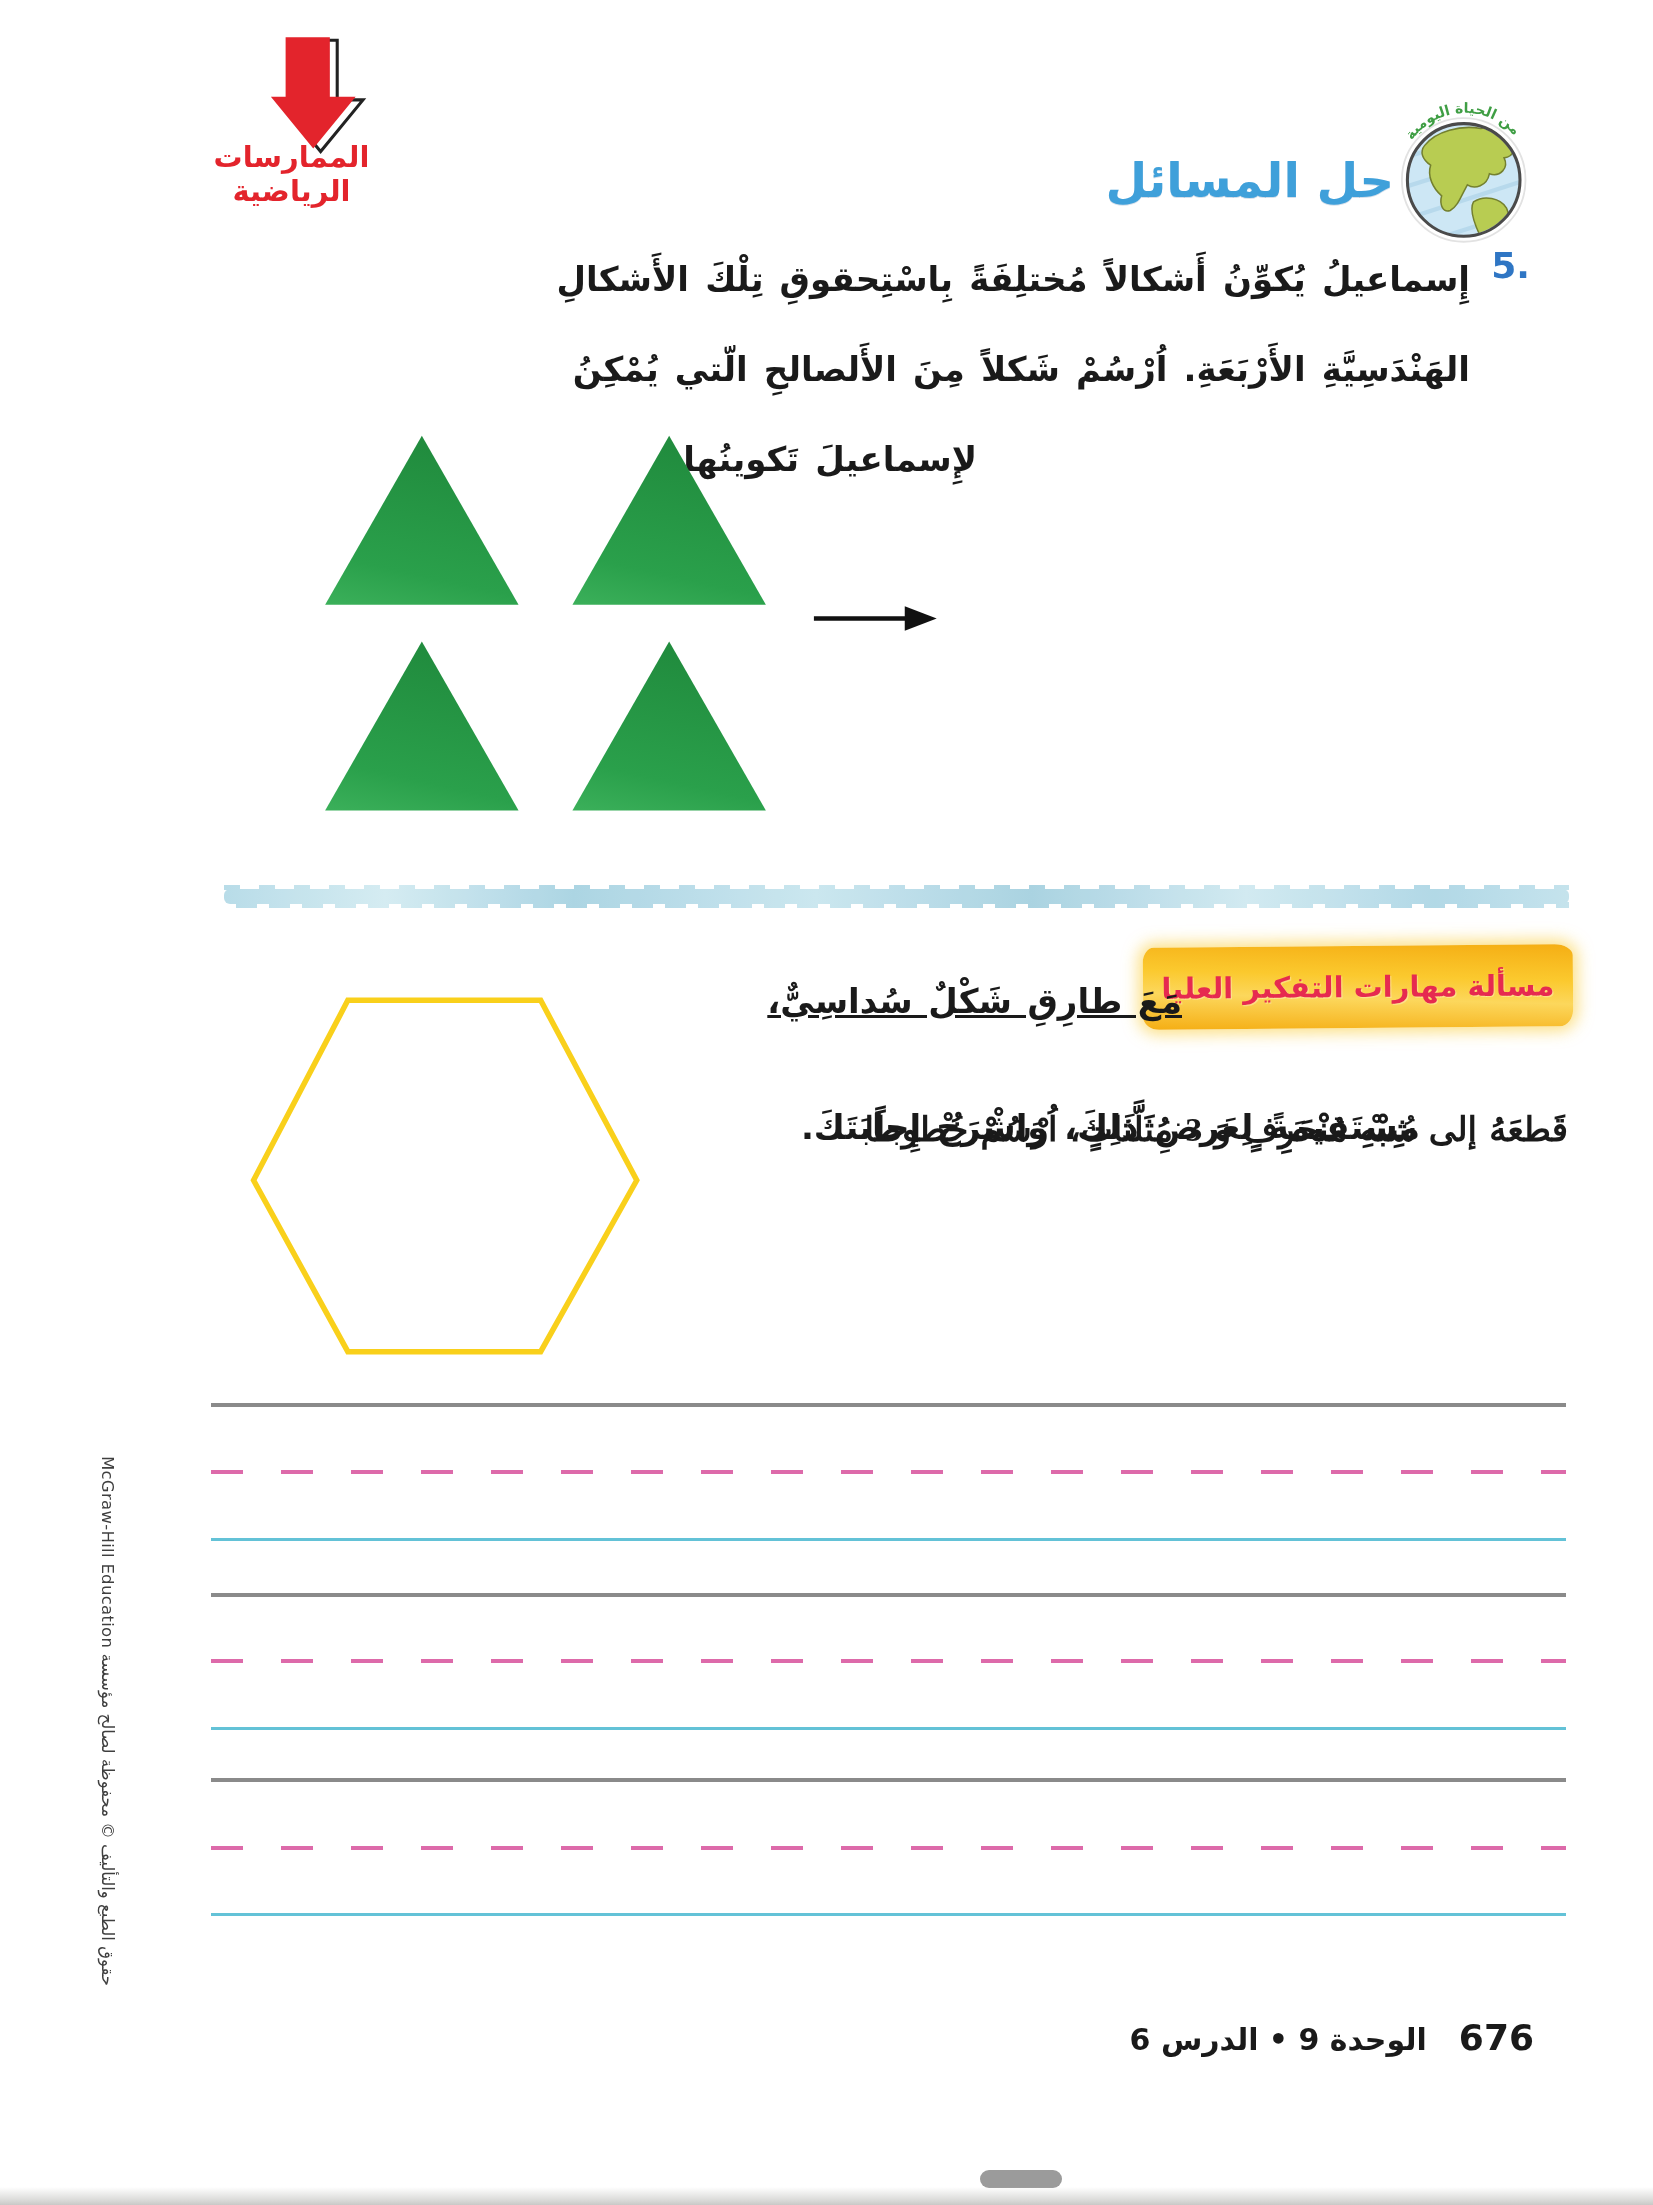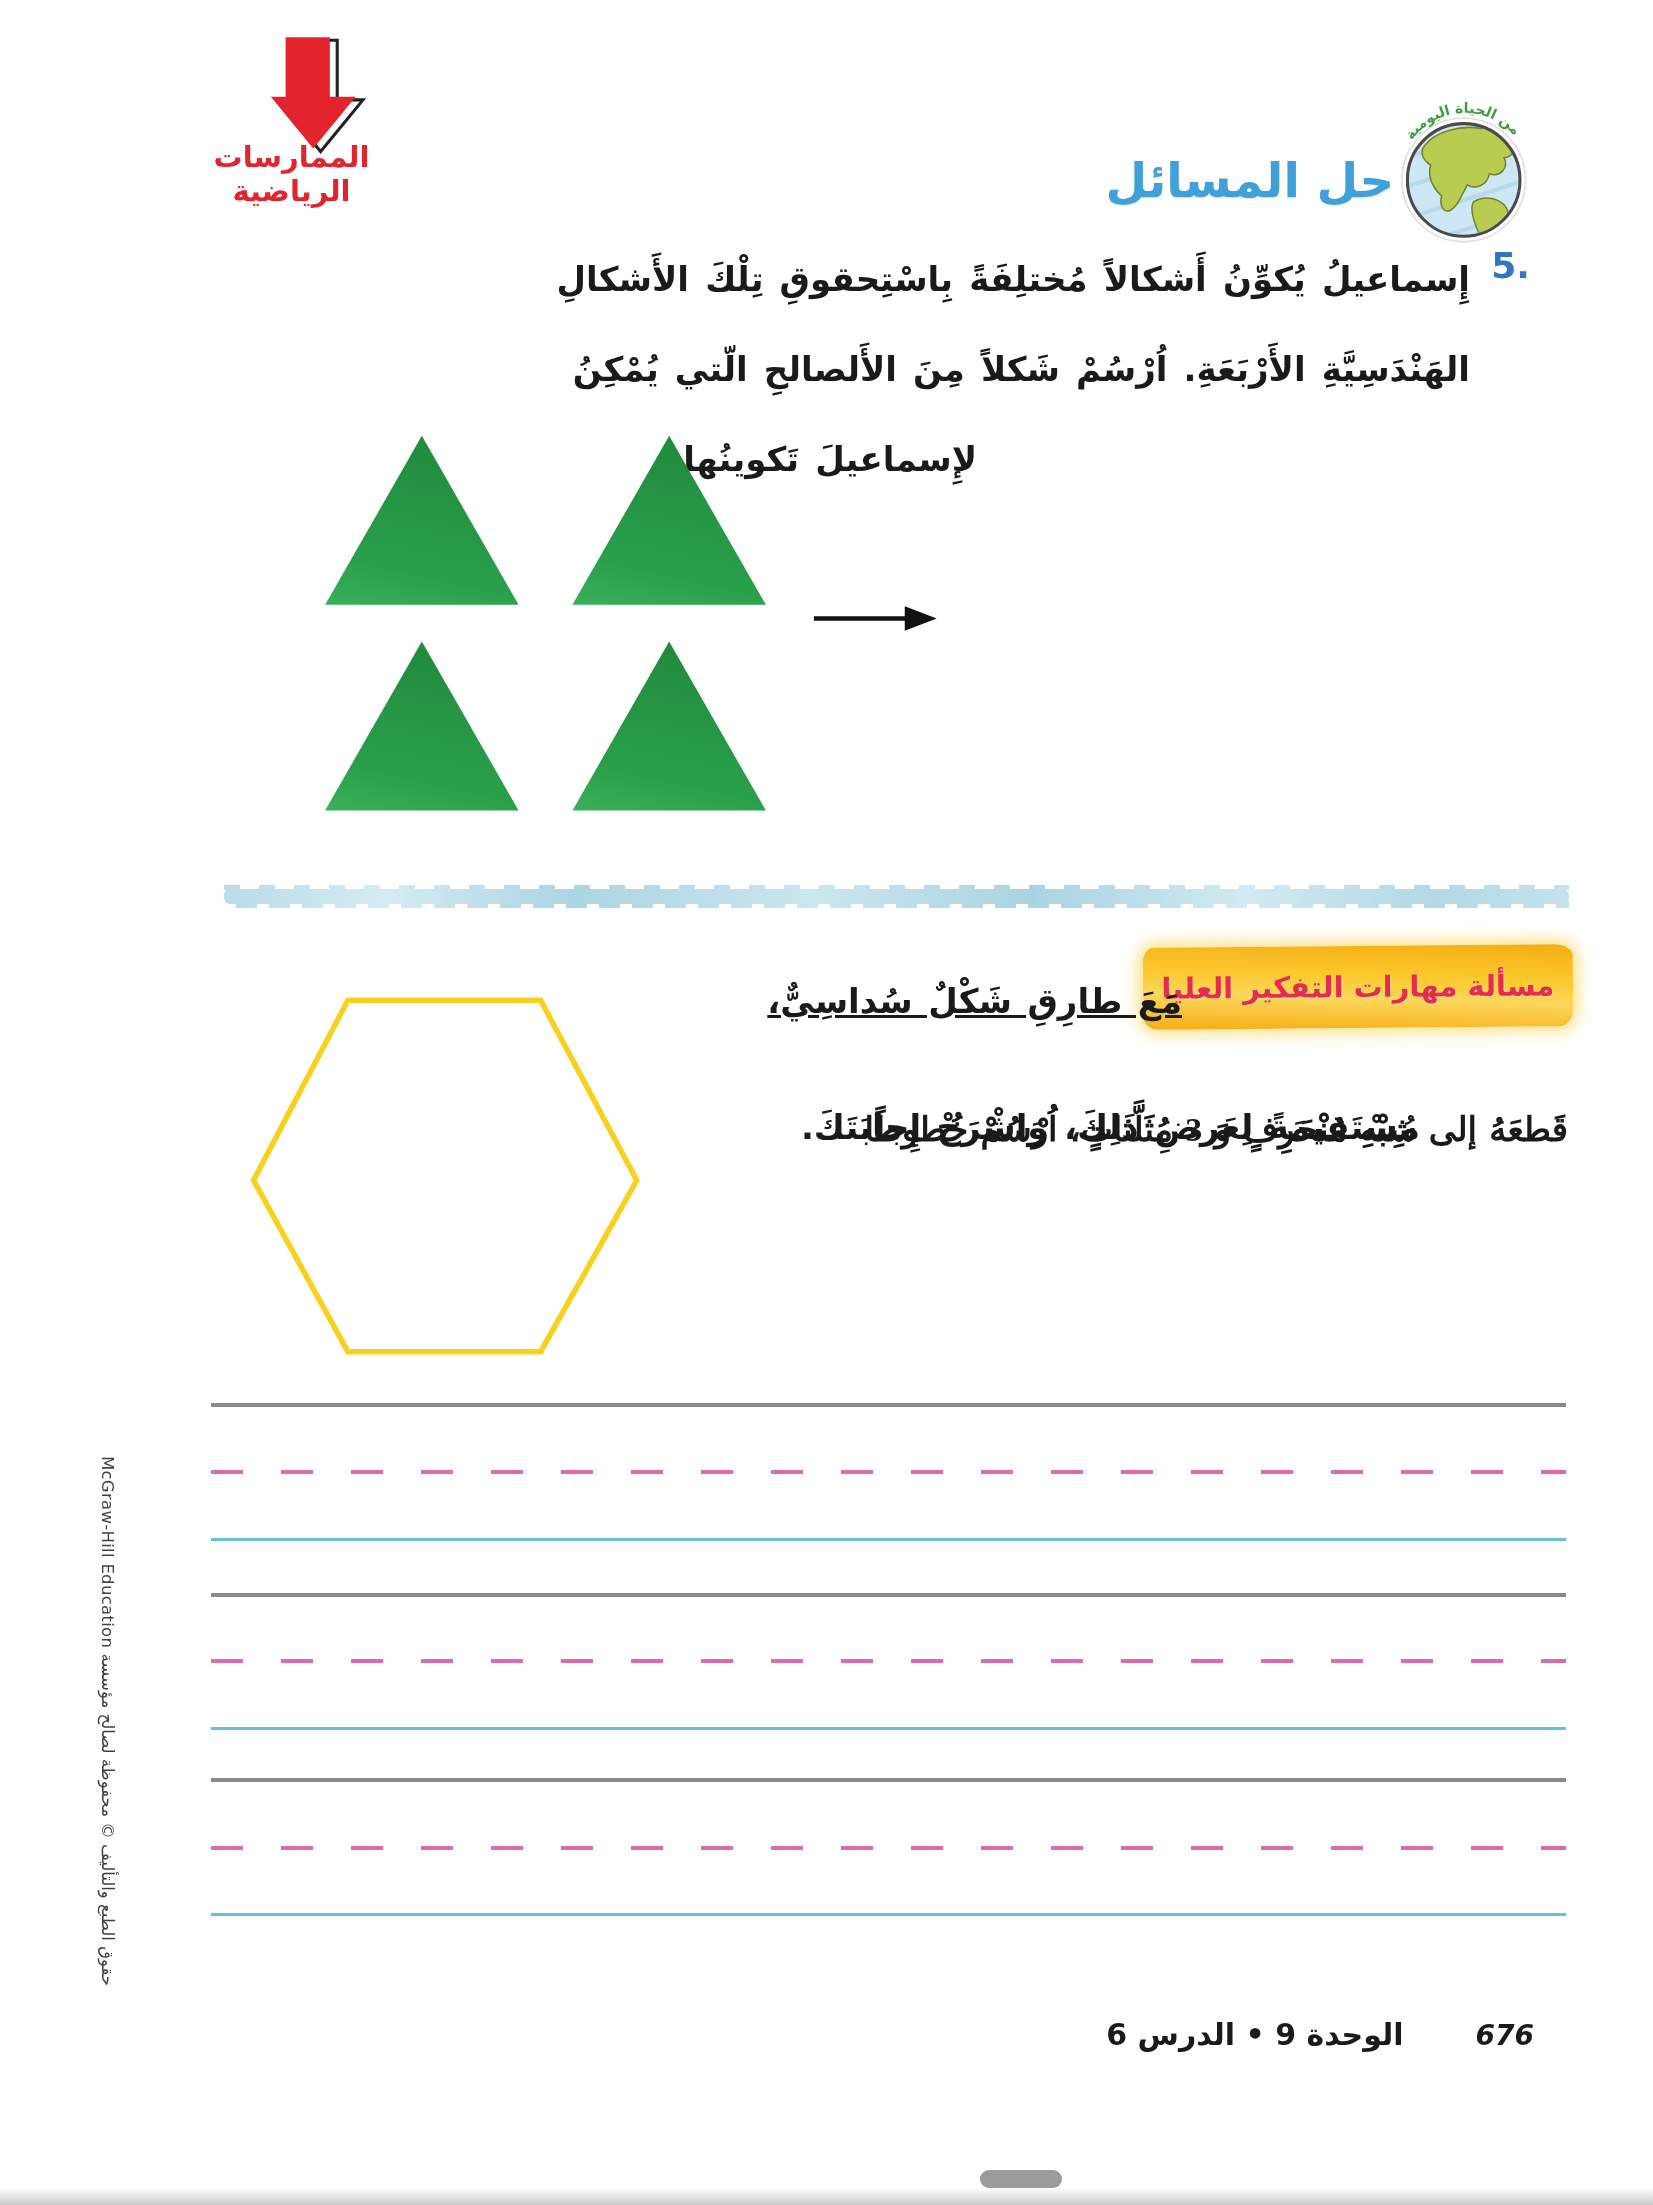--- a/index.html
+++ b/index.html
@@ -62,24 +62,24 @@
 
   
   .t-line{position:absolute;left:211px;width:1355px;}
   .t-line.gray{height:4.3px;background:var(--rule-gray);}
   .t-line.pink{height:4.3px;
         background:repeating-linear-gradient(to right,var(--rule-pink) 0 32px,transparent 32px 70px);}
   .t-line.blue{height:3.1px;background:var(--rule-blue);}
 
   
   .footer{position:absolute;right:120px;top:2017px;display:flex;align-items:baseline;
-        gap:72px;direction:ltr;}
+        gap:32px;direction:ltr;}
   .footer .lesson{direction:rtl;font-size:30px;font-weight:700;white-space:nowrap;
         color:var(--ink-black);}
-  .footer .pagenum{font-size:28px;font-weight:700;color:var(--ink-black);font-style:italic;}
+  .footer .pagenum{font-size:36px;font-weight:700;color:var(--ink-black);}
   .footer-tab{position:absolute;left:980px;top:2170px;width:82px;height:18px;
         border-radius:9.2px;background:#9b9b9b;}
 
   .copyright{position:absolute;left:107px;top:1721px;transform:translate(-50%,-50%) rotate(90deg);
         white-space:nowrap;direction:rtl;font-size:16.5px;color:var(--copyright-gray);
         letter-spacing:0.3px;}
 
   .page-bottom-edge{position:absolute;left:0;top:2187px;width:1654px;height:18.4px;
         background:linear-gradient(180deg,rgba(212,212,210,0) 0%,#dcdcda 70%,#c9c9c7 100%);}
 </style>

